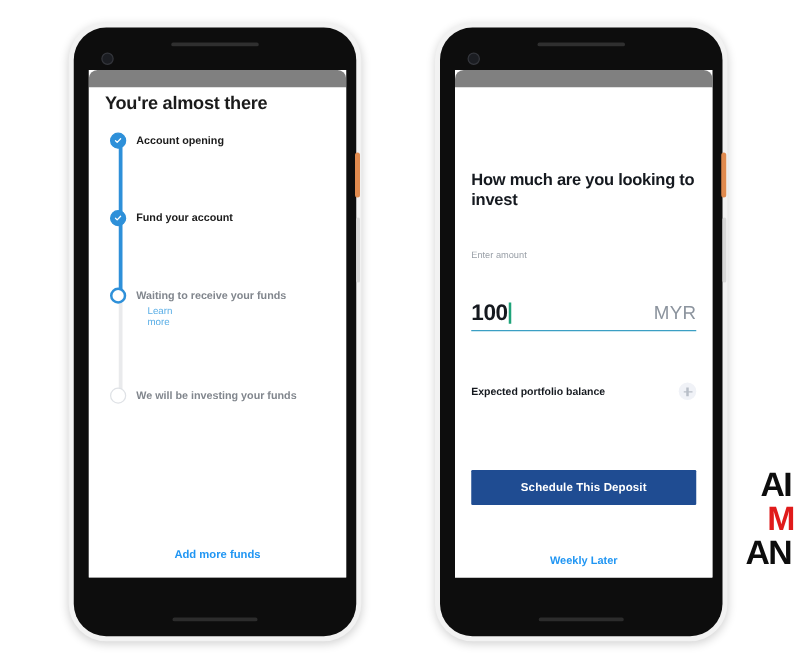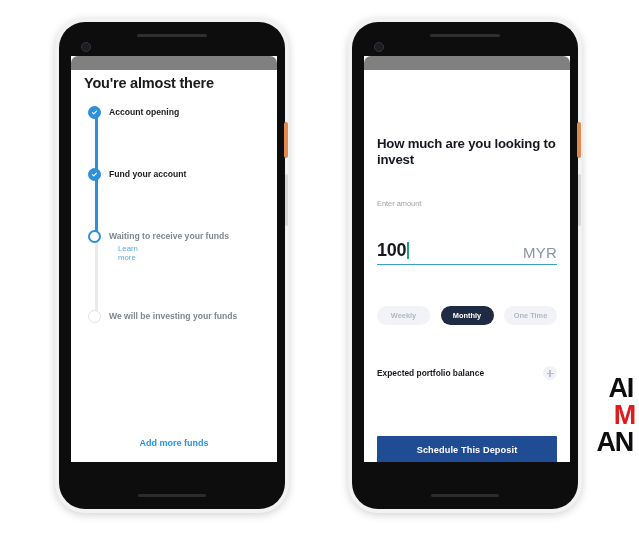--- a/index.html
+++ b/index.html
@@ -251,21 +251,21 @@
     line-height: 1.22;
     letter-spacing: -0.2px;
   }
   .enter-amount {
     font-size: 7.4px;
     color: #9aa0a8;
     margin-top: 3px;
   }
   .amount-row {
     display: flex;
-    align-items: flex-end;
+    align-items: center;
     justify-content: space-between;
     border-bottom: 1.3px solid #3b9fc4;
     padding: 2px 0 3px 0;
     margin-top: 2px;
   }
   .amount-value {
     font-size: 18px;
     font-weight: bold;
     color: #15191f;
     letter-spacing: -0.3px;
@@ -468,25 +468,20 @@
             <div class="enter-amount">Enter amount</div>
 
             <div class="amount-row">
               <div class="amount-value">
                 <span>100</span>
                 <span class="caret"></span>
               </div>
               <div class="currency">MYR</div>
             </div>
 
-            <div class="freq-row">
-              <div class="pill">Weekly</div>
-              <div class="pill active">Monthly</div>
-              <div class="pill">One Time</div>
-            </div>
 
 
             <div class="balance-row">
               <div class="balance-label">Expected portfolio balance</div>
               <div class="plus-circle"></div>
             </div>
 
             <div class="grow"></div>
 
             <div class="cta-button">Schedule This Deposit</div>

